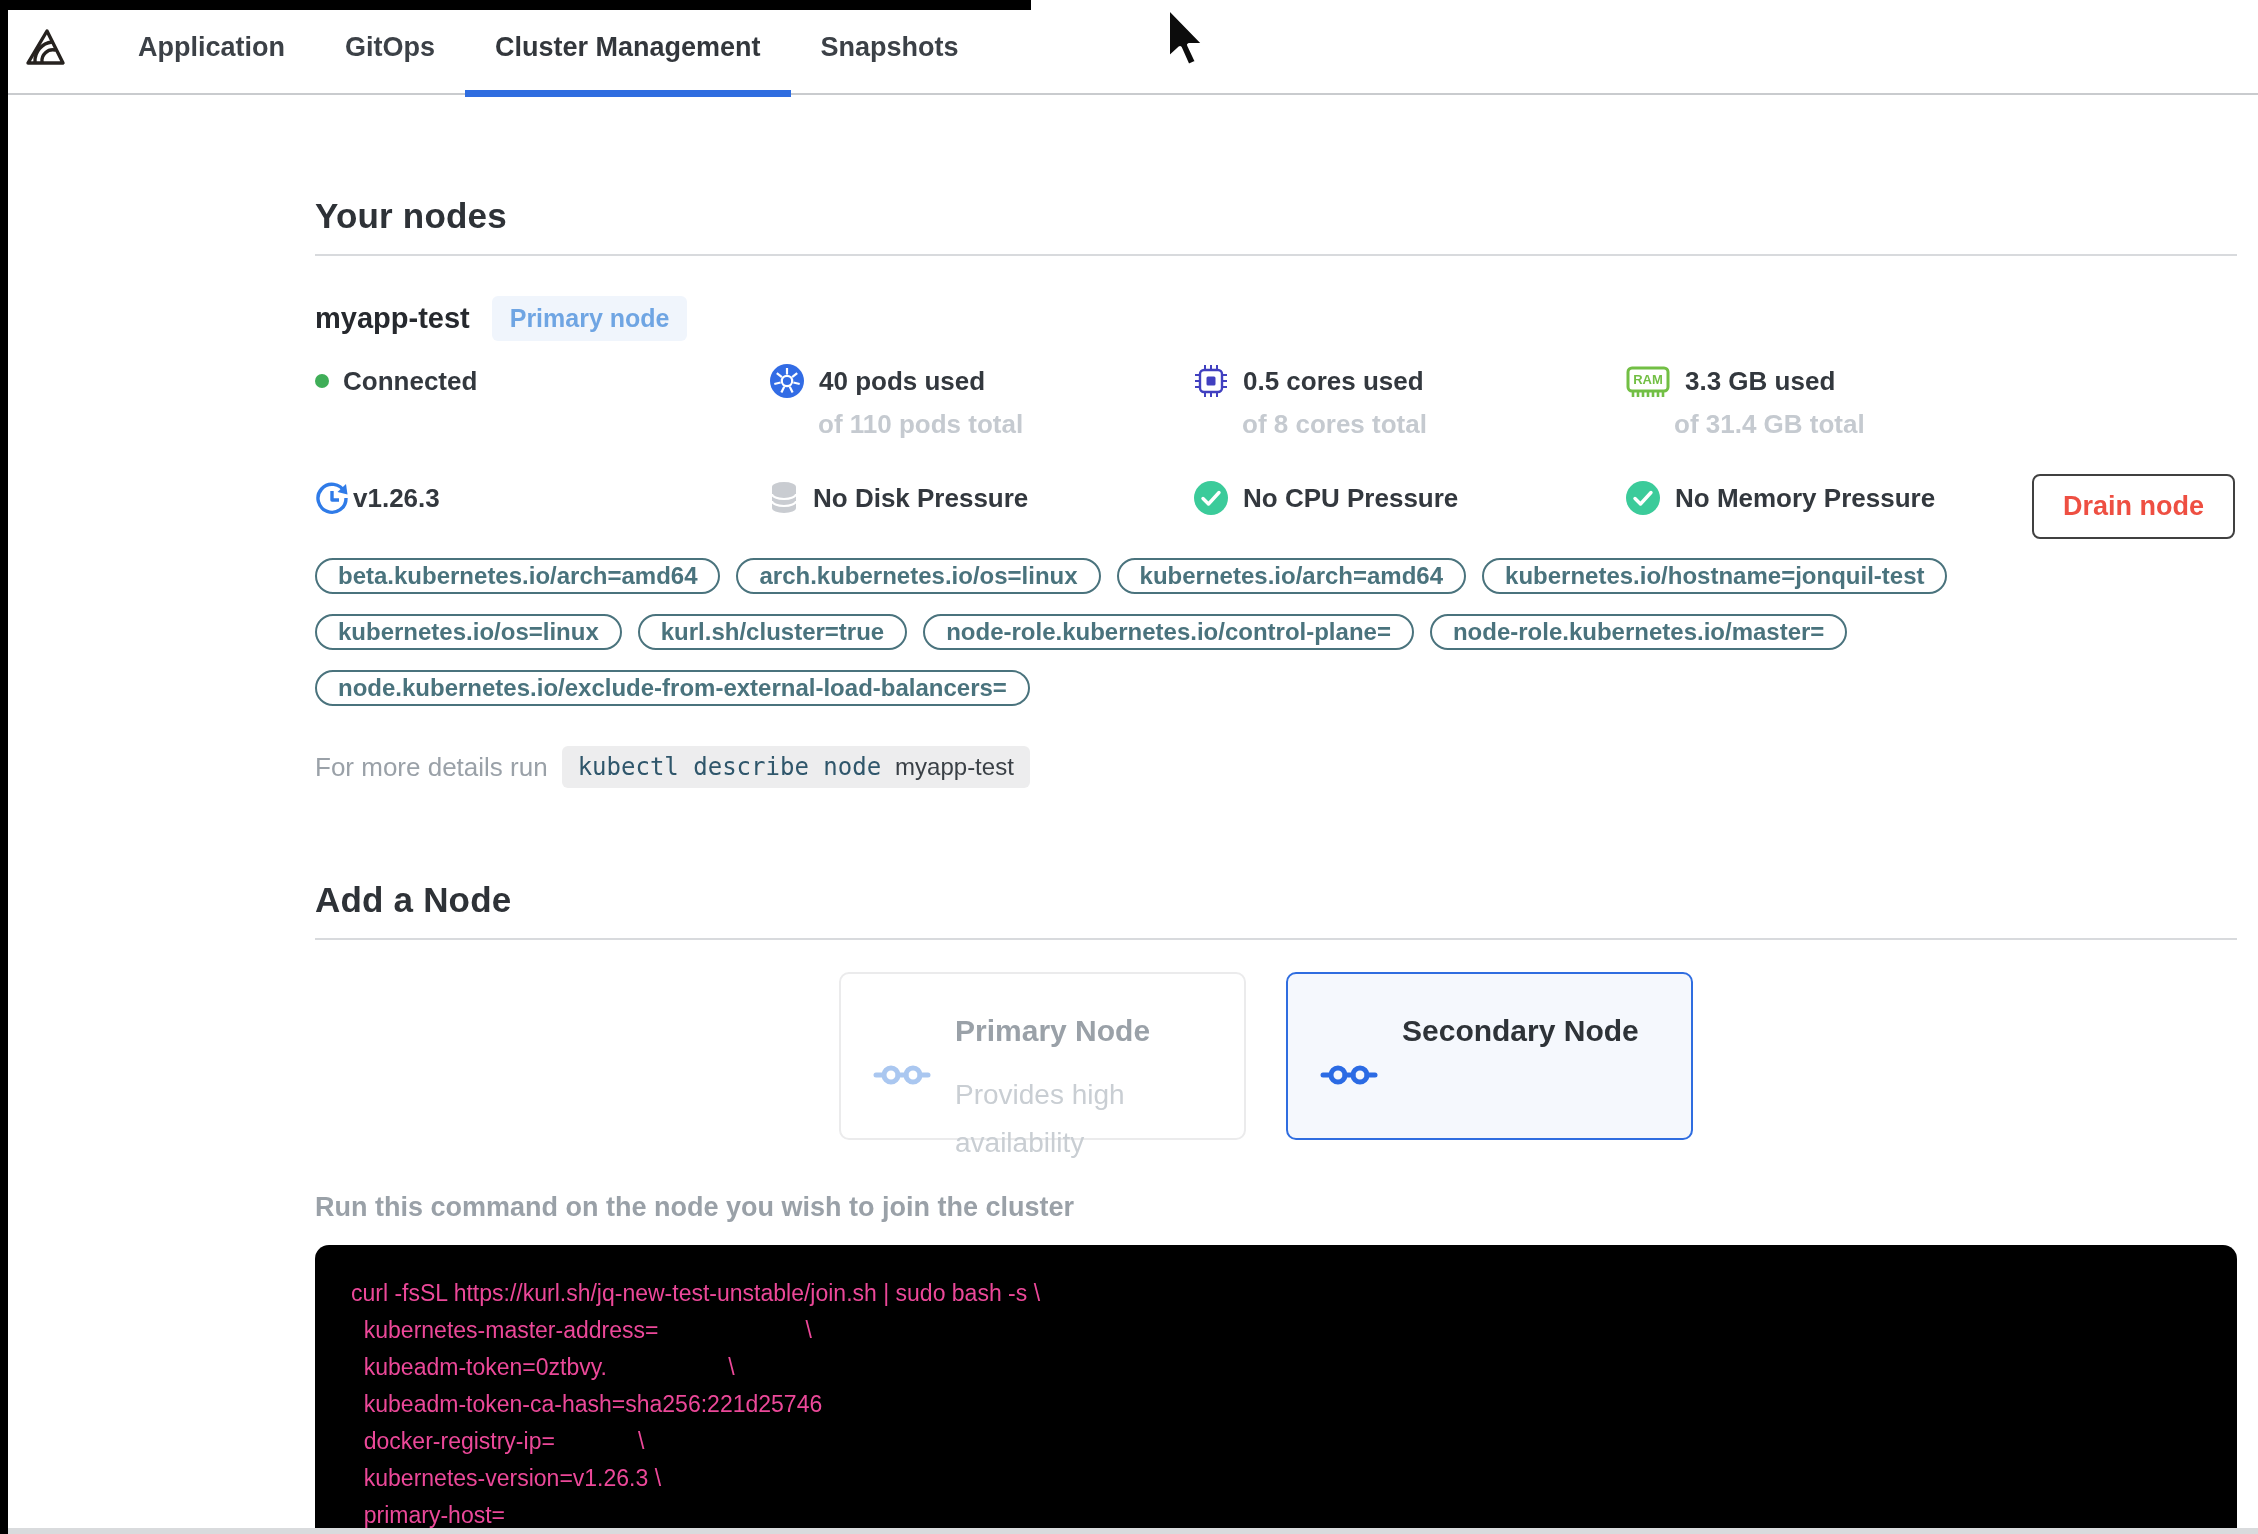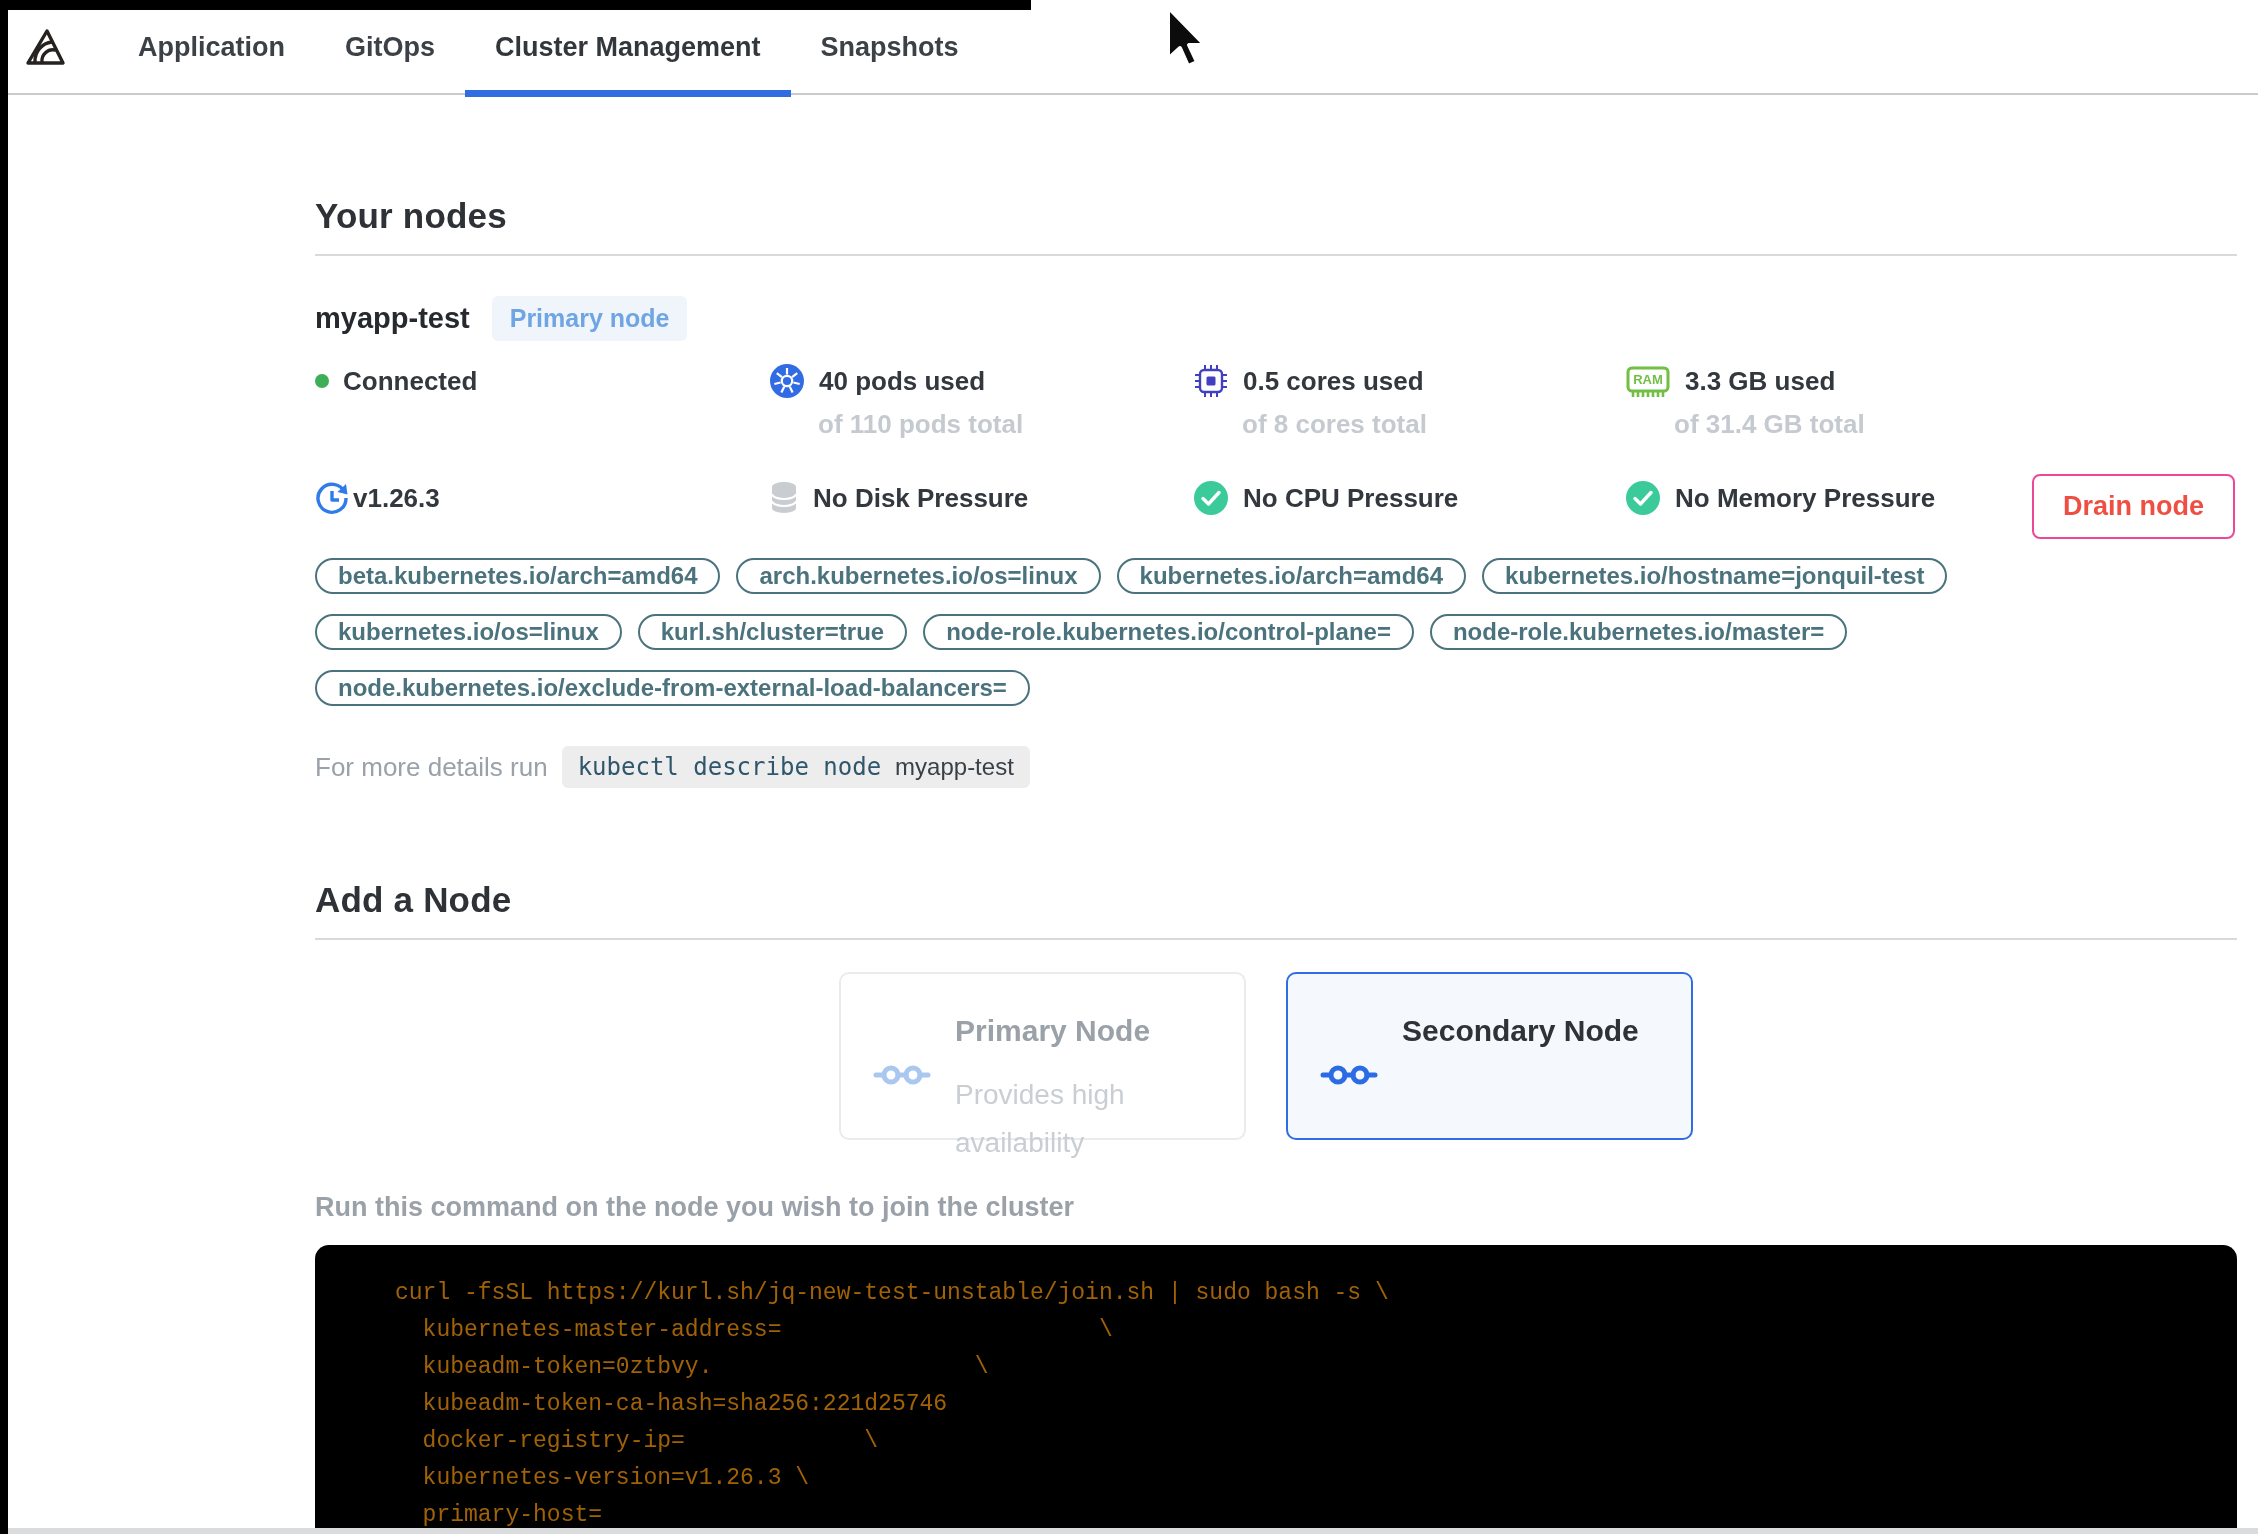--- a/index.html
+++ b/index.html
@@ -45,43 +45,43 @@
   .pill{height:36px;display:inline-flex;align-items:center;padding:0 21px;
         border:2px solid #4a737d;border-radius:24px;color:#4a737d;font-size:24px;
         font-weight:600;box-sizing:border-box;white-space:nowrap;}
 
   .details{margin-top:40px;display:flex;align-items:center;gap:14px;
            font-size:26px;font-weight:500;color:#9aa1a8;}
   .code-chip{background:#ededee;border-radius:6px;padding:7px 16px;display:inline-flex;gap:14px;
              font-family:"DejaVu Sans Mono",monospace;font-size:24px;color:#2f566b;}
   .code-chip .node-arg{font-family:"Liberation Sans",sans-serif;color:#3a4046;font-weight:500;}
 
-  .drain-btn{position:absolute;right:2px;top:218px;background:#fff;border:2px solid #ec4899;
+  .drain-btn{position:absolute;right:2px;top:218px;background:#fff;border:2px solid #404040;
              color:#ee4f42;border-radius:8px;font-size:27px;font-weight:700;
              padding:15px 29px;cursor:pointer;font-family:inherit;}
 
   
   .add-title{margin-top:92px;}
   .cards{display:flex;gap:40px;margin-left:524px;margin-top:32px;}
   .card{width:407px;height:168px;border:2px solid #ebebec;border-radius:10px;background:#fff;
         display:flex;box-sizing:border-box;padding-left:32px;cursor:pointer;}
   .card .node-ico{margin-top:88px;}
   .card-text{padding:40px 0 0 24px;}
   .card-title{font-size:30px;font-weight:700;color:#9aa1a8;}
   .card-sub{margin-top:23px;font-size:28px;font-weight:500;color:#c9ced3;
             line-height:48px;max-width:278px;}
   .card.selected{border-color:#2f6de0;background:#f5f8fd;}
   .card.selected .card-title{color:#2e3338;}
   .card.selected .card-sub{color:#9aa0a7;}
 
   .run-instruction{margin-top:52px;font-size:27px;font-weight:600;color:#9aa1a8;}
   .terminal{margin-top:22px;background:#000;border-radius:14px;
             padding:30px 20px 16px 36px;box-sizing:border-box;width:1922px;}
-  .term-line{font-family:Liberation Mono, monospace;font-size:23px;line-height:37px;
-             color:#a16207;white-space:pre;margin-left:44px;}
+  .term-line{font-family:Liberation Sans, sans-serif;font-size:23px;line-height:37px;
+             color:#ec4899;white-space:pre;}
 
   .cursor{position:absolute;left:1158px;top:4px;z-index:70;}
 </style>
 </head>
 <body>
 
 <div id="canvas">
 
   <div class="nav">
     <svg class="logo" viewBox="0 0 42 40">

